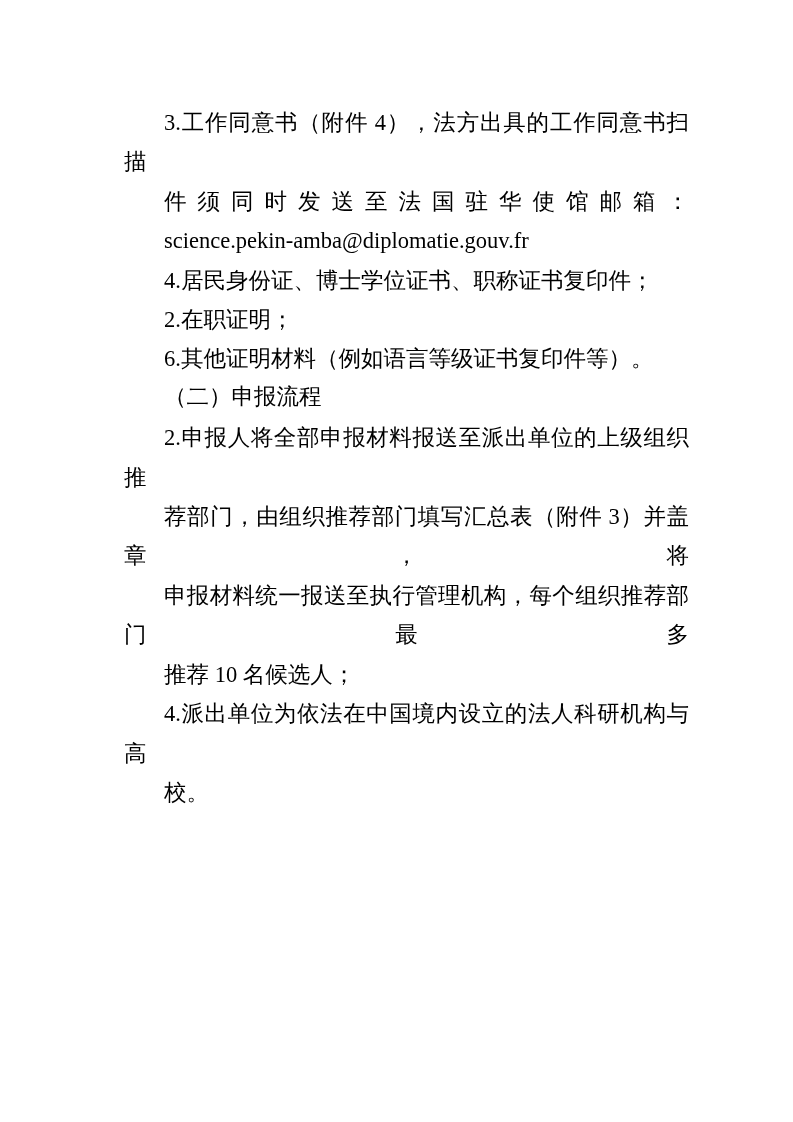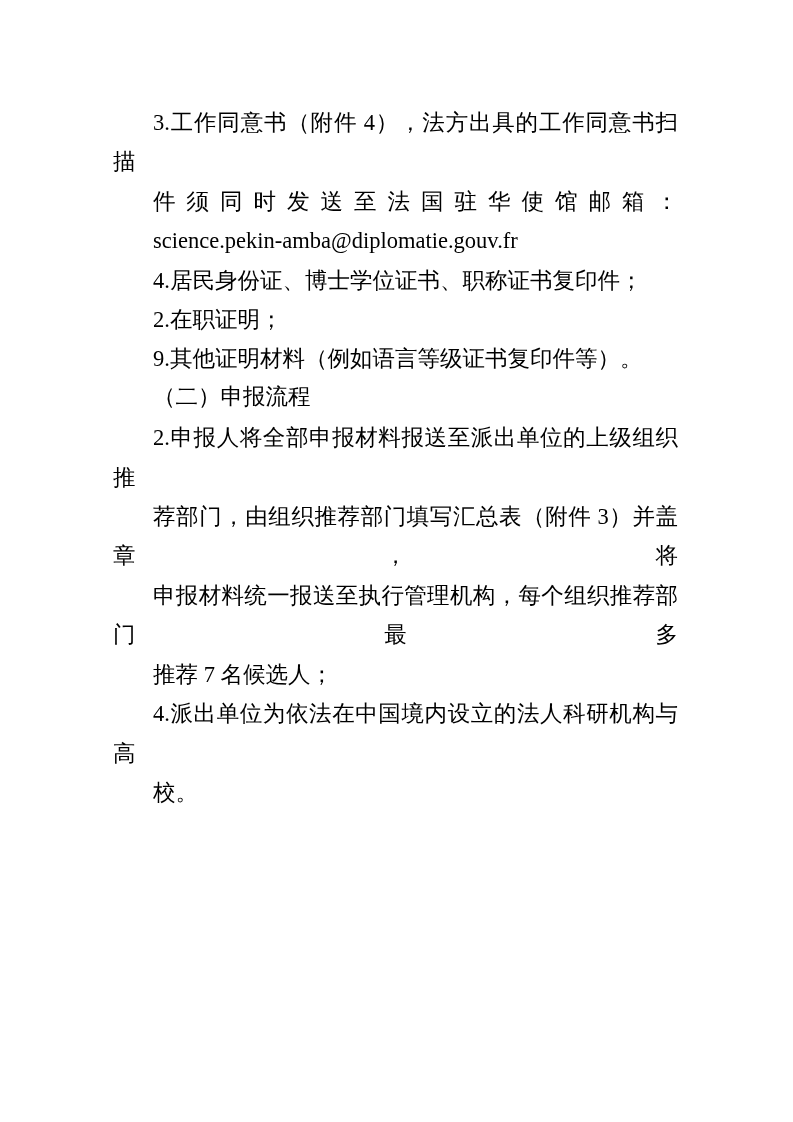--- a/index.html
+++ b/index.html
@@ -17,20 +17,21 @@
     color: #000000;
     -webkit-font-smoothing: antialiased;
   }
 
   .page {
     position: relative;
     width: 695px;
     height: 1122px;
     box-sizing: border-box;
     padding: 103px 115px 0 113px;
+    margin-left: 11px;
   }
 
   .doc-body {
     width: 565px;
   }
 
   
   .para {
     margin: 0;
     font-size: 22.5px;
@@ -88,31 +89,31 @@
 
     <p class="para">
       <span class="last-line">4.居民身份证、博士学位证书、职称证书复印件；</span>
     </p>
 
     <p class="para">
       <span class="last-line">2.在职证明；</span>
     </p>
 
     <p class="para">
-      <span class="last-line">9.其他证明材料（例如语言等级证书复印件等）。</span>
+      <span class="last-line">6.其他证明材料（例如语言等级证书复印件等）。</span>
     </p>
 
     <p class="heading">（二）申报流程</p>
 
 
     <p class="para">
       <span class="stretch-line">2.申报人将全部申报材料报送至派出单位的上级组织推</span>
       <span class="stretch-line">荐部门，由组织推荐部门填写汇总表（附件 3）并盖章，将</span>
       <span class="stretch-line">申报材料统一报送至执行管理机构，每个组织推荐部门最多</span>
-      <span class="last-line">推荐 7 名候选人；</span>
+      <span class="last-line">推荐 10 名候选人；</span>
     </p>
 
 
     <p class="para">
       <span class="stretch-line">4.派出单位为依法在中国境内设立的法人科研机构与高</span>
       <span class="last-line">校。</span>
     </p>
 
   </div>
 </div>

